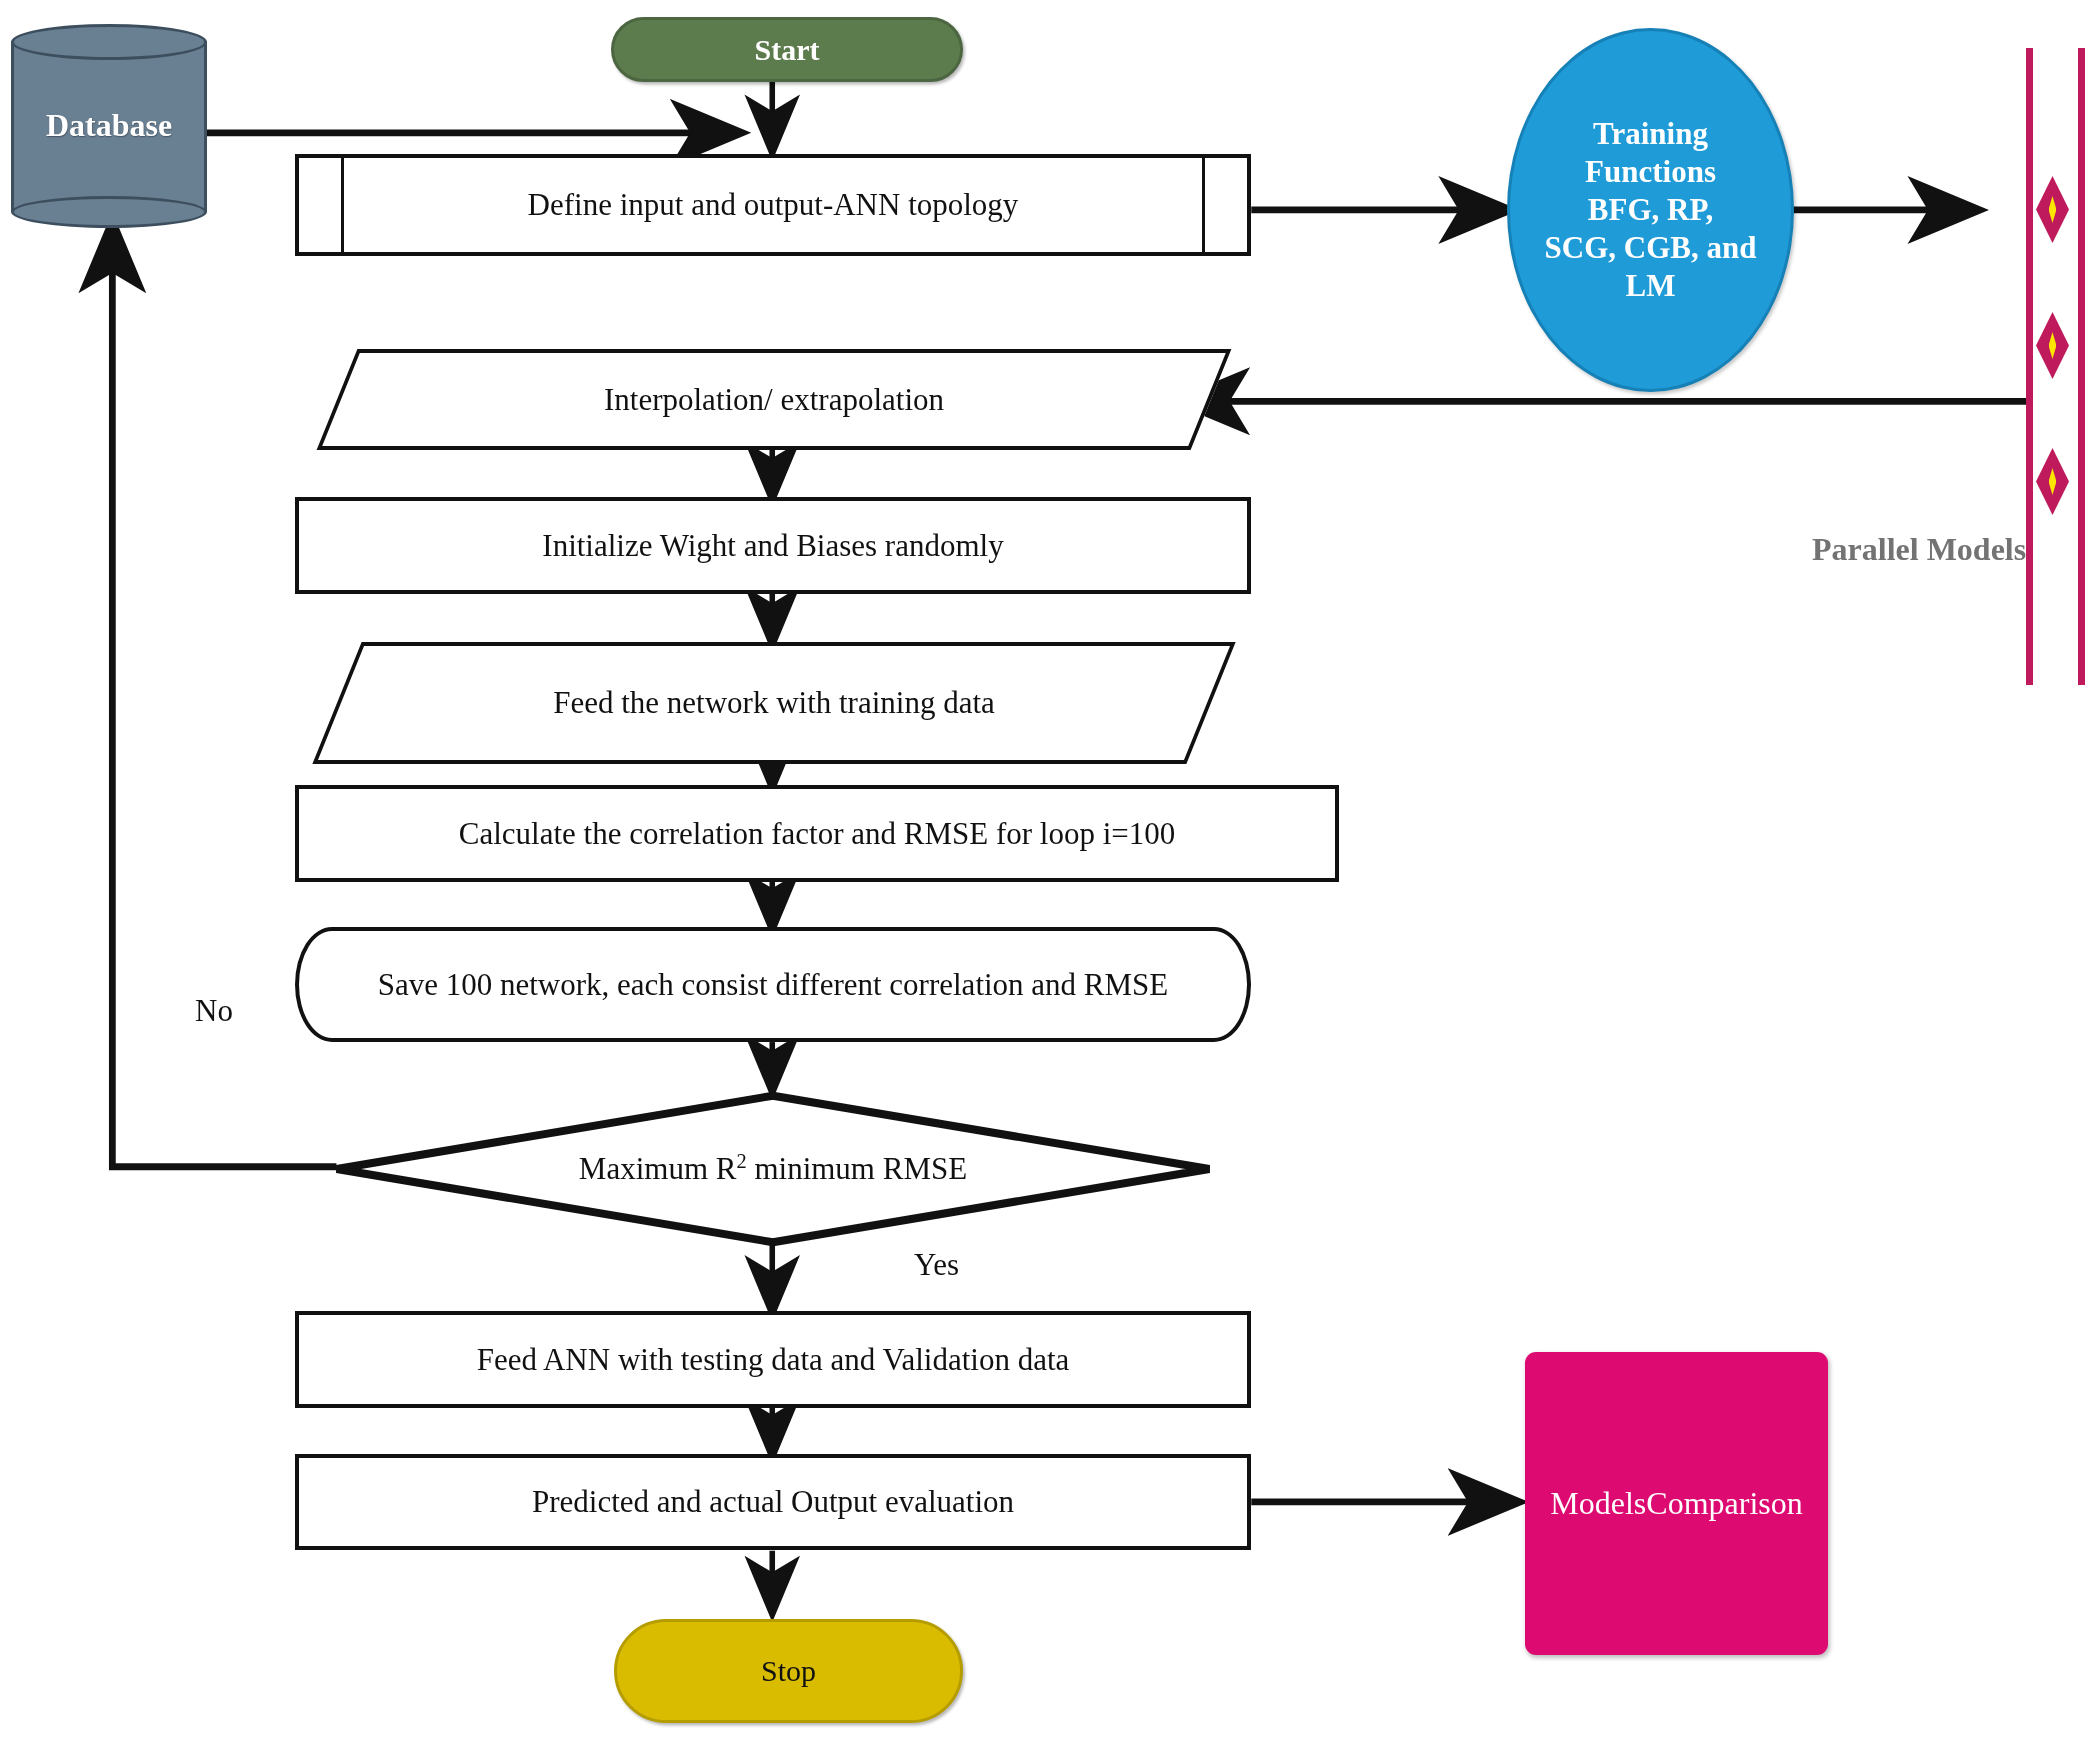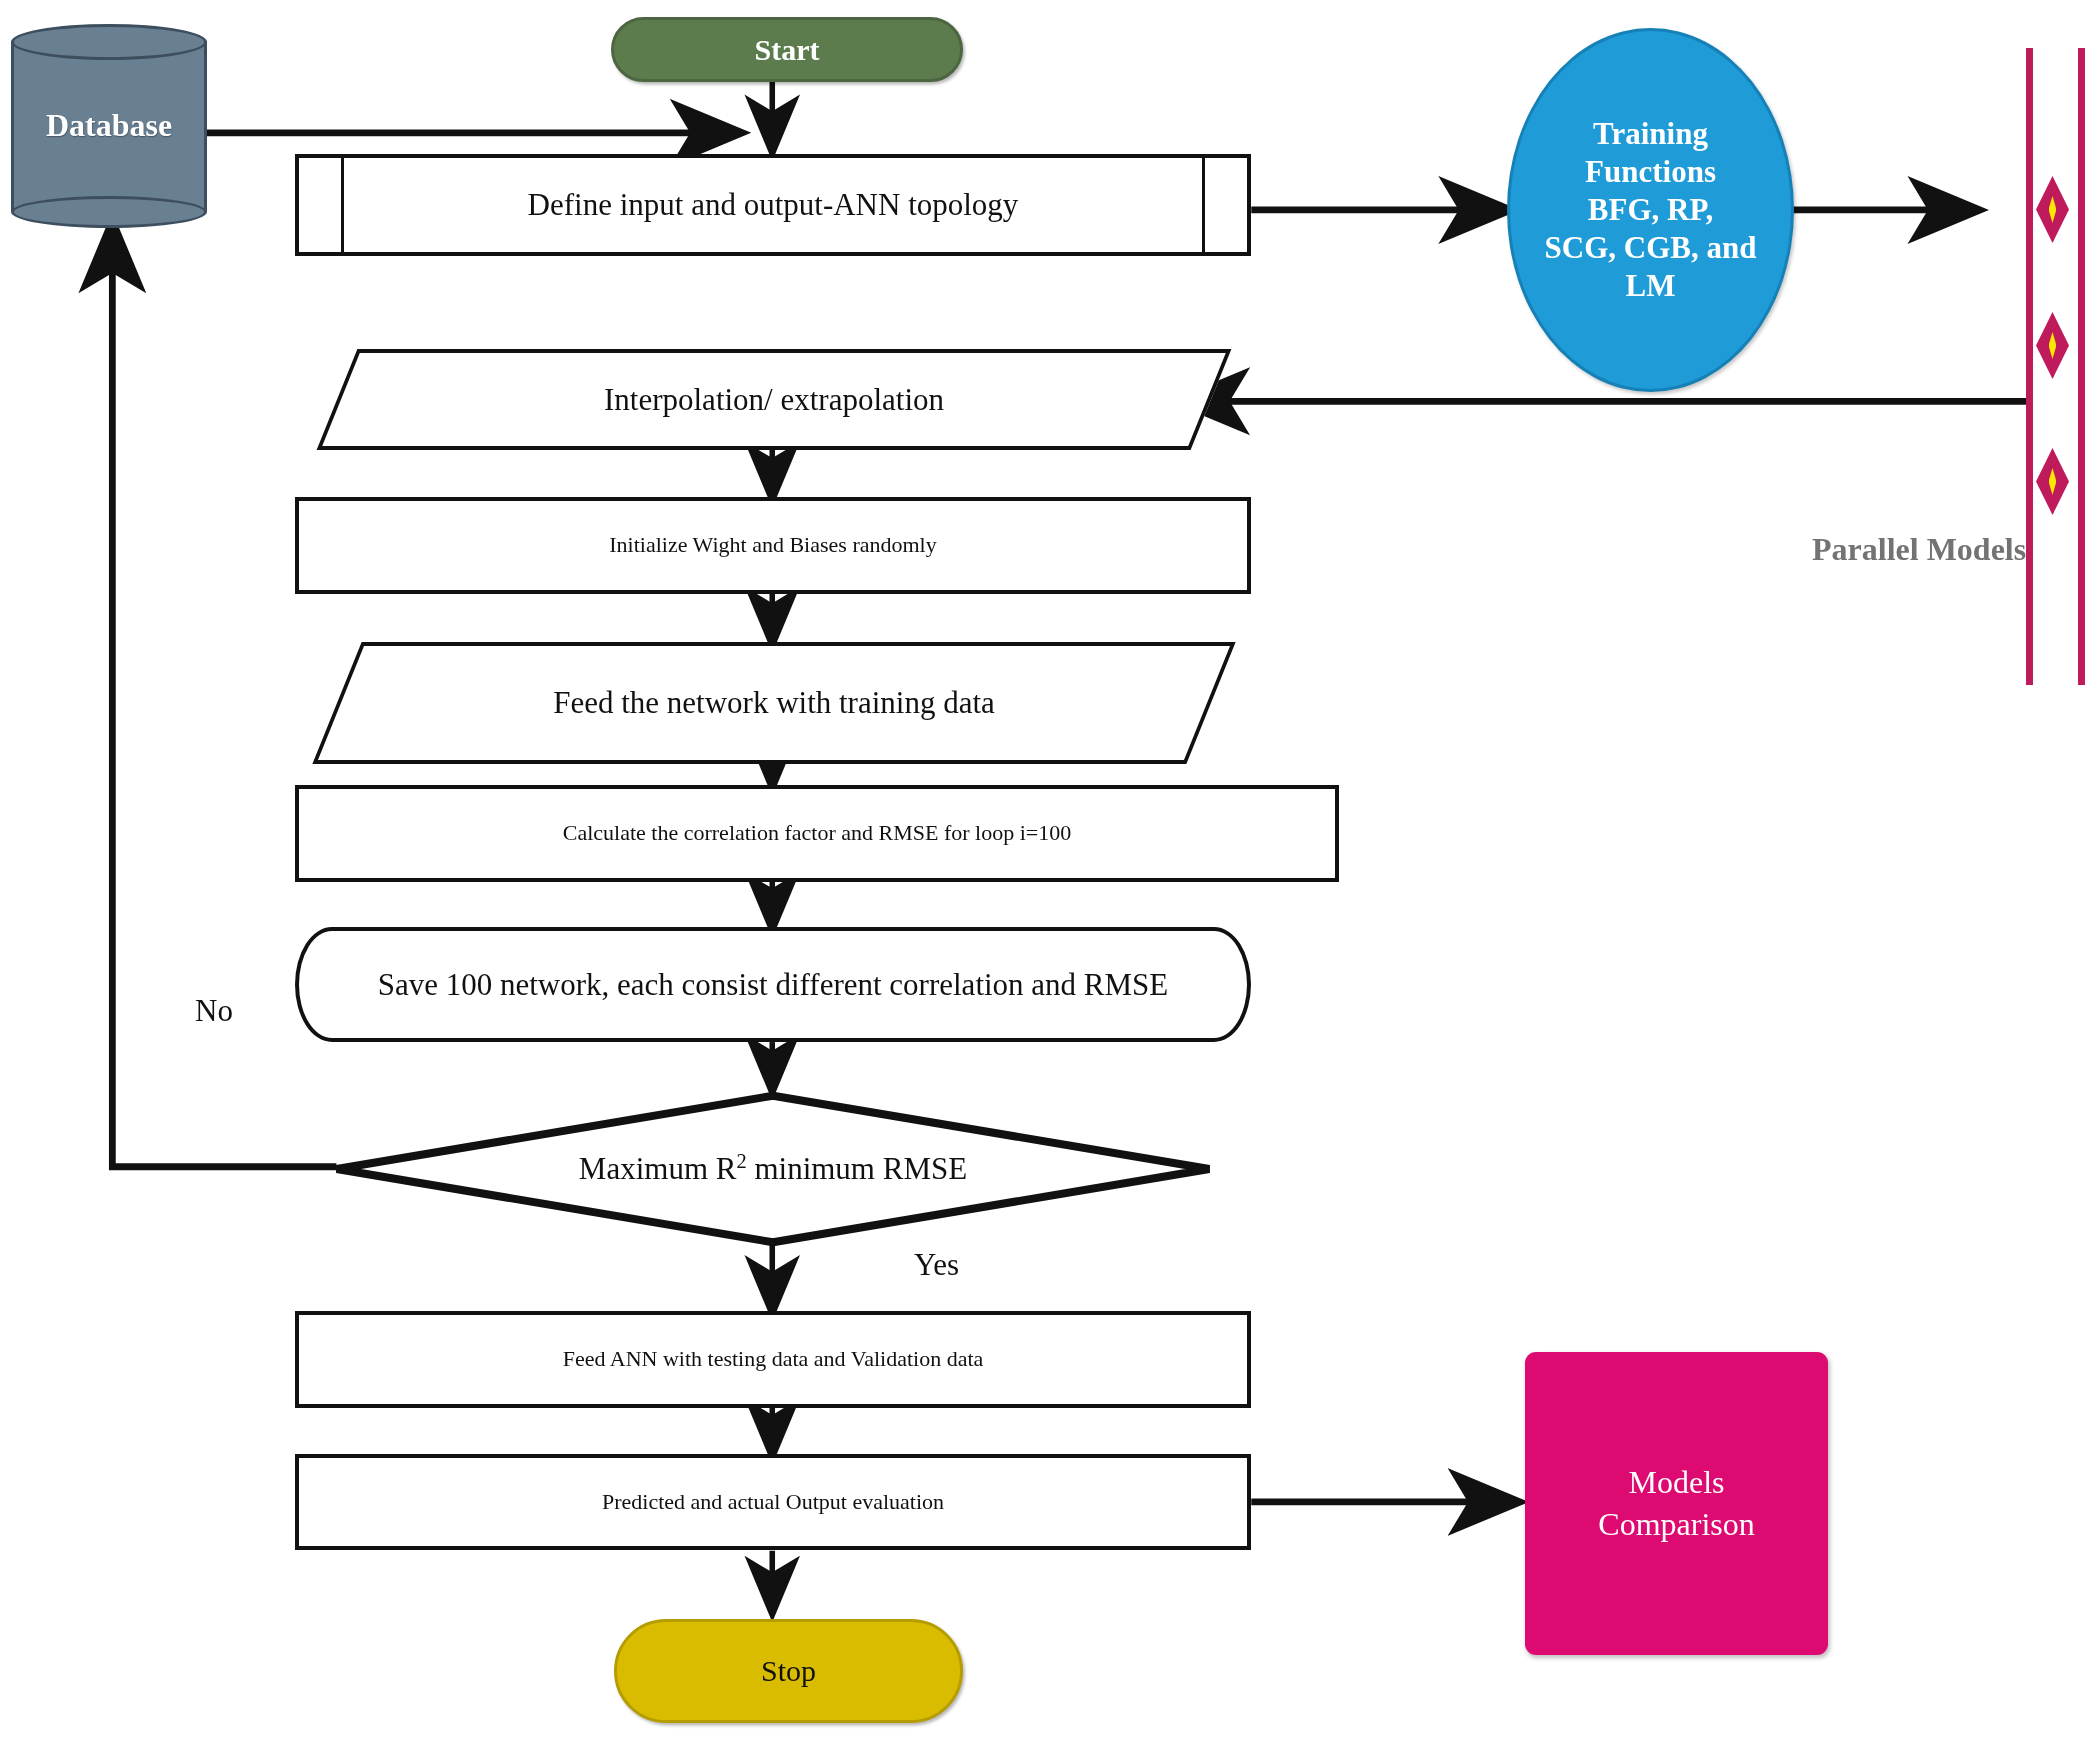--- a/index.html
+++ b/index.html
@@ -37,21 +37,21 @@
     width: 100%;
     line-height: 1.22;
     padding: 0 8.6px;
     box-sizing: border-box;
   }
 
   
   .proc {
     background: #ffffff;
     border: 4.3px solid #111111;
-    font-size: 22px;
+    font-size: 31px;
     color: #111111;
   }
 
   
   .predef {
     background: #ffffff;
     border: 4.3px solid #111111;
     font-size: 31px;
     color: #111111;
   }
@@ -346,19 +346,19 @@
   </div>
 
   <div class="node proc" style="left:295px; top:1454px; width:956px; height:96px;">
     <span class="node-label">Predicted and actual Output evaluation</span>
   </div>
 
   <div class="node terminator term-stop" style="left:614px; top:1619px; width:349px; height:104px;">
     <span class="node-label">Stop</span>
   </div>
 
-  <div class="node magenta-box" style="left:1525px; top:1352px; width:303px; height:303px; flex-direction:column;">
+  <div class="node magenta-box" style="left:1525px; top:1352px; width:303px; height:303px; flex-direction:row;">
     <span>Models</span>
     <span>Comparison</span>
   </div>
 
 </div>
 
 
 </body></html>

